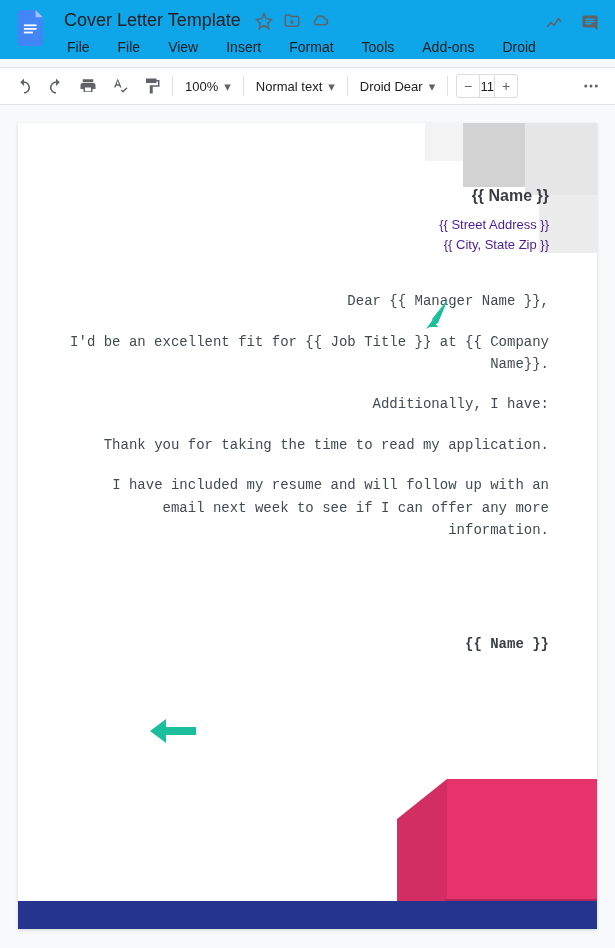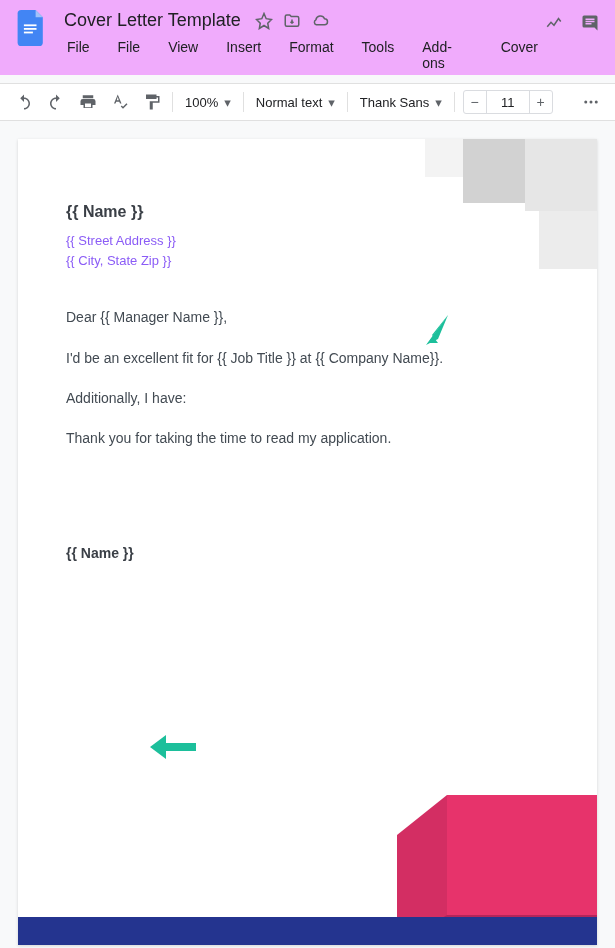--- a/index.html
+++ b/index.html
@@ -4,21 +4,21 @@
 <style>
   * { box-sizing: border-box; margin: 0; padding: 0; }
   body {
     font-family: Arial, "Helvetica Neue", sans-serif;
     background: #f8f9fa;
     width: 615px;
     height: 948px;
     overflow: hidden;
   }
   .header {
-    background: #f0abfc;
+    background: #0ea5e9;
     padding: 8px 12px 0 12px;
     display: flex;
     align-items: flex-start;
   }
   .docs-logo {
     width: 40px; height: 40px;
     display: flex; align-items: center; justify-content: center;
     margin-right: 8px;
     flex-shrink: 0;
   }
@@ -67,43 +67,44 @@
   .font-size-group {
     display: inline-flex; align-items: center;
     border: 1px solid #dadce0; border-radius: 3px; overflow: hidden;
   }
   .fs-btn {
     width: 22px; height: 22px;
     display: inline-flex; align-items: center; justify-content: center;
     color: #5f6368; cursor: pointer; font-size: 14px;
   }
   .fs-input {
-    width: 44px; height: 22px; border: none; border-left: 1px solid #dadce0;
+    width: 16px; height: 22px; border: none; border-left: 1px solid #dadce0;
     border-right: 1px solid #dadce0; text-align: center;
     font-size: 13px; color: #202124; outline: none;
   }
   .doc-area {
     padding: 18px;
+    text-align: right;
   }
   .page {
     width: 100%;
     height: 806px;
     background: #fff;
     box-shadow: 0 1px 3px rgba(0,0,0,0.15);
     position: relative;
     overflow: hidden;
   }
   .page-content {
     position: absolute;
     left: 48px; right: 48px; top: 60px;
     color: #424a52; font-size: 14px; line-height: 1.6;
   }
   .hdr-name { font-weight: 700; font-size: 16px; color: #3a3f46; margin-bottom: 6px; }
-  .hdr-addr { font-size: 13px; color: #8b5cf6; }
-  .body-block { margin-top: 34px; }
+  .hdr-addr { font-size: 13px; color: #4c1d95; }
+  .body-block { margin-top: 34px; font-family: Liberation Mono, monospace; }
   .para { margin-bottom: 18px; }
   .list { margin-left: 24px; margin-bottom: 18px; }
   .list li { padding: 2px 0 2px 6px; }
   .sig-name { font-weight: 700; margin-top: 92px; color: #3a3f46; }
   
   .corner-squares { position: absolute; top: 0; right: 0; }
   .sq { position: absolute; }
   
   .bottom-bar {
     position: absolute; left: 0; right: 0; bottom: 0;
@@ -154,21 +155,21 @@
       </span>
     </div>
     <div class="menubar">
       <span class="menubar-item">File</span>
       <span class="menubar-item">File</span>
       <span class="menubar-item">View</span>
       <span class="menubar-item">Insert</span>
       <span class="menubar-item">Format</span>
       <span class="menubar-item">Tools</span>
       <span class="menubar-item">Add-ons</span>
-      <span class="menubar-item">Cover</span>
+      <span class="menubar-item">Droid</span>
     </div>
   </div>
   <div class="header-right">
     <span class="title-icon">
       <svg width="22" height="22" viewBox="0 0 24 24" fill="none" stroke="#5f6368" stroke-width="2">
           <path d="M3 17l5-6 4 4 6-9 3 4"></path>
         </svg>
     </span>
     <span class="title-icon">
       <svg width="22" height="22" viewBox="0 0 24 24" fill="#5f6368">
@@ -209,21 +210,21 @@
     <span>100%</span>
     <span class="chev">▾</span>
   </span>
   <span class="tool-sep"></span>
   <span class="tool-drop">
     <span>Normal text</span>
     <span class="chev">▾</span>
   </span>
   <span class="tool-sep"></span>
   <span class="tool-drop">
-    <span>Thank Sans</span>
+    <span>Droid Dear</span>
     <span class="chev">▾</span>
   </span>
   <span class="tool-sep"></span>
   <span class="font-size-group">
     <span class="fs-btn">−</span>
     <input class="fs-input" value="11" style="">
     <span class="fs-btn">+</span>
   </span>
   <span class="tool-btn" style="margin-left:auto">
     <svg width="18" height="18" viewBox="0 0 24 24" fill="#5f6368">
@@ -247,20 +248,21 @@
     <div class="page-content">
       <div class="hdr-name">{{ Name }}</div>
       <div class="hdr-addr">{{ Street Address }}</div>
       <div class="hdr-addr">{{ City, State Zip }}</div>
 
       <div class="body-block">
         <div class="para">Dear {{ Manager Name }},</div>
         <div class="para">I'd be an excellent fit for {{ Job Title }} at {{ Company Name}}.</div>
         <div class="para">Additionally, I have:</div>
         <div class="para">Thank you for taking the time to read my application.</div>
+        <div class="para">I have included my resume and will follow up with an email next week to see if I can offer any more information.</div>
         <div class="sig-name">{{ Name }}</div>
       </div>
     </div>
 
     <div class="arrow" style="left:390px;top:170px">
       <svg width="48" height="48" viewBox="0 0 48 48">
           <path d="M40 6 L20 34 L30 34 L24 26 L40 6 Z M20 34 L14 26 L20 34 Z" fill="#1cbf9b"></path>
           <path d="M40 6 L18 36 L30 30 Z" fill="#1cbf9b"></path>
         </svg>
     </div>

